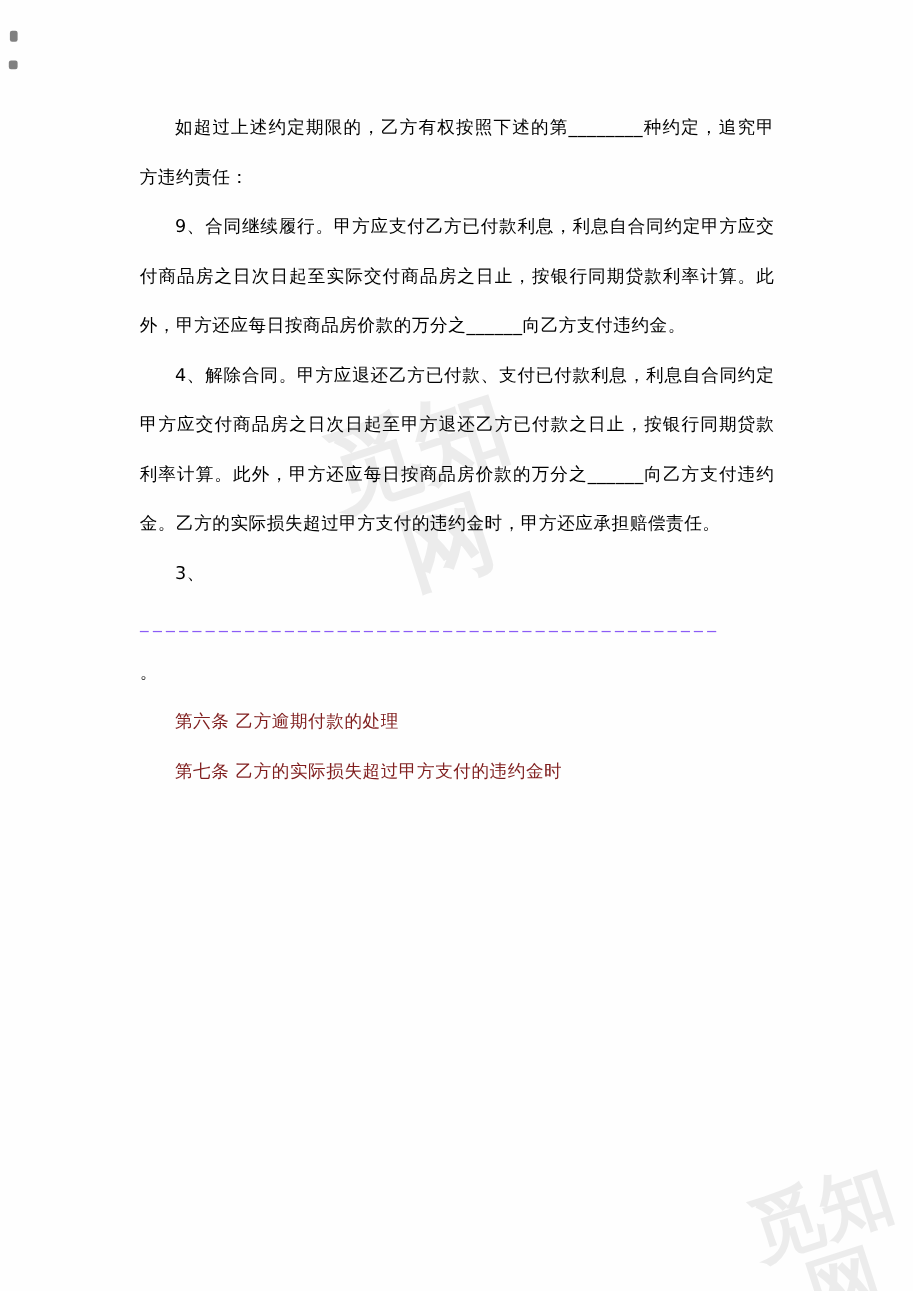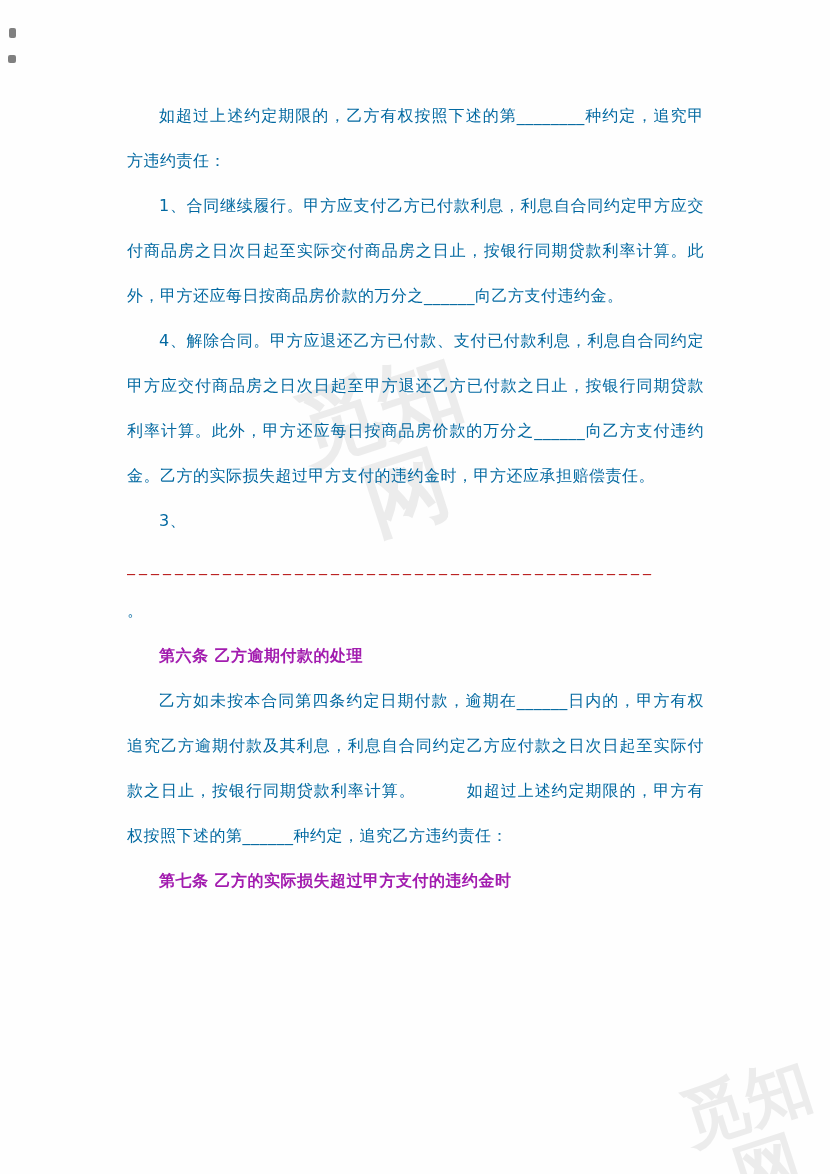--- a/index.html
+++ b/index.html
@@ -20,38 +20,38 @@
   .content {
     position: absolute;
     left: 127px;
     top: 93px;
     width: 577px;
   }
   .para {
     margin: 0;
     font-size: 16px;
     line-height: 45px;
-    color: #0369a1;
+    color: #000000;
     text-align: justify;
     text-indent: 2em;
     letter-spacing: 0.5px;
   }
   .para.heading {
-    font-weight: bold;
-    color: #a21caf;
+    font-weight: normal;
+    color: #7f1d1d;
   }
   .para.noindent {
     text-indent: 0;
   }
   .para.dashline {
     text-indent: 0;
     letter-spacing: 4px;
     white-space: nowrap;
     overflow: hidden;
-    color: #b91c1c;
+    color: #8b5cf6;
   }
   .watermark {
     position: absolute;
     color: rgba(0, 0, 0, 0.07);
     font-weight: bold;
     transform: rotate(-18deg);
     text-align: center;
     line-height: 1.05;
     pointer-events: none;
     user-select: none;
@@ -87,32 +87,31 @@
   <div class="artifact artifact-2"></div>
 
   <div class="watermark wm-center">觅知网</div>
 
   <div class="watermark wm-corner">觅知网</div>
 
   <div class="content">
 
     <p class="para">如超过上述约定期限的，乙方有权按照下述的第________种约定，追究甲方违约责任：</p>
 
-    <p class="para">1、合同继续履行。甲方应支付乙方已付款利息，利息自合同约定甲方应交付商品房之日次日起至实际交付商品房之日止，按银行同期贷款利率计算。此外，甲方还应每日按商品房价款的万分之______向乙方支付违约金。</p>
+    <p class="para">9、合同继续履行。甲方应支付乙方已付款利息，利息自合同约定甲方应交付商品房之日次日起至实际交付商品房之日止，按银行同期贷款利率计算。此外，甲方还应每日按商品房价款的万分之______向乙方支付违约金。</p>
 
     <p class="para">4、解除合同。甲方应退还乙方已付款、支付已付款利息，利息自合同约定甲方应交付商品房之日次日起至甲方退还乙方已付款之日止，按银行同期贷款利率计算。此外，甲方还应每日按商品房价款的万分之______向乙方支付违约金。乙方的实际损失超过甲方支付的违约金时，甲方还应承担赔偿责任。</p>
 
     <p class="para">3、</p>
 
     <p class="para dashline">____________________________________________</p>
 
     <p class="para noindent">。</p>
 
     <p class="para heading">第六条 乙方逾期付款的处理</p>
 
-    <p class="para">乙方如未按本合同第四条约定日期付款，逾期在______日内的，甲方有权追究乙方逾期付款及其利息，利息自合同约定乙方应付款之日次日起至实际付款之日止，按银行同期贷款利率计算。　　　如超过上述约定期限的，甲方有权按照下述的第______种约定，追究乙方违约责任：</p>
 
 
 
     <p class="para heading">第七条 乙方的实际损失超过甲方支付的违约金时</p>
 
   </div>
 </div>
 
 </body></html>

